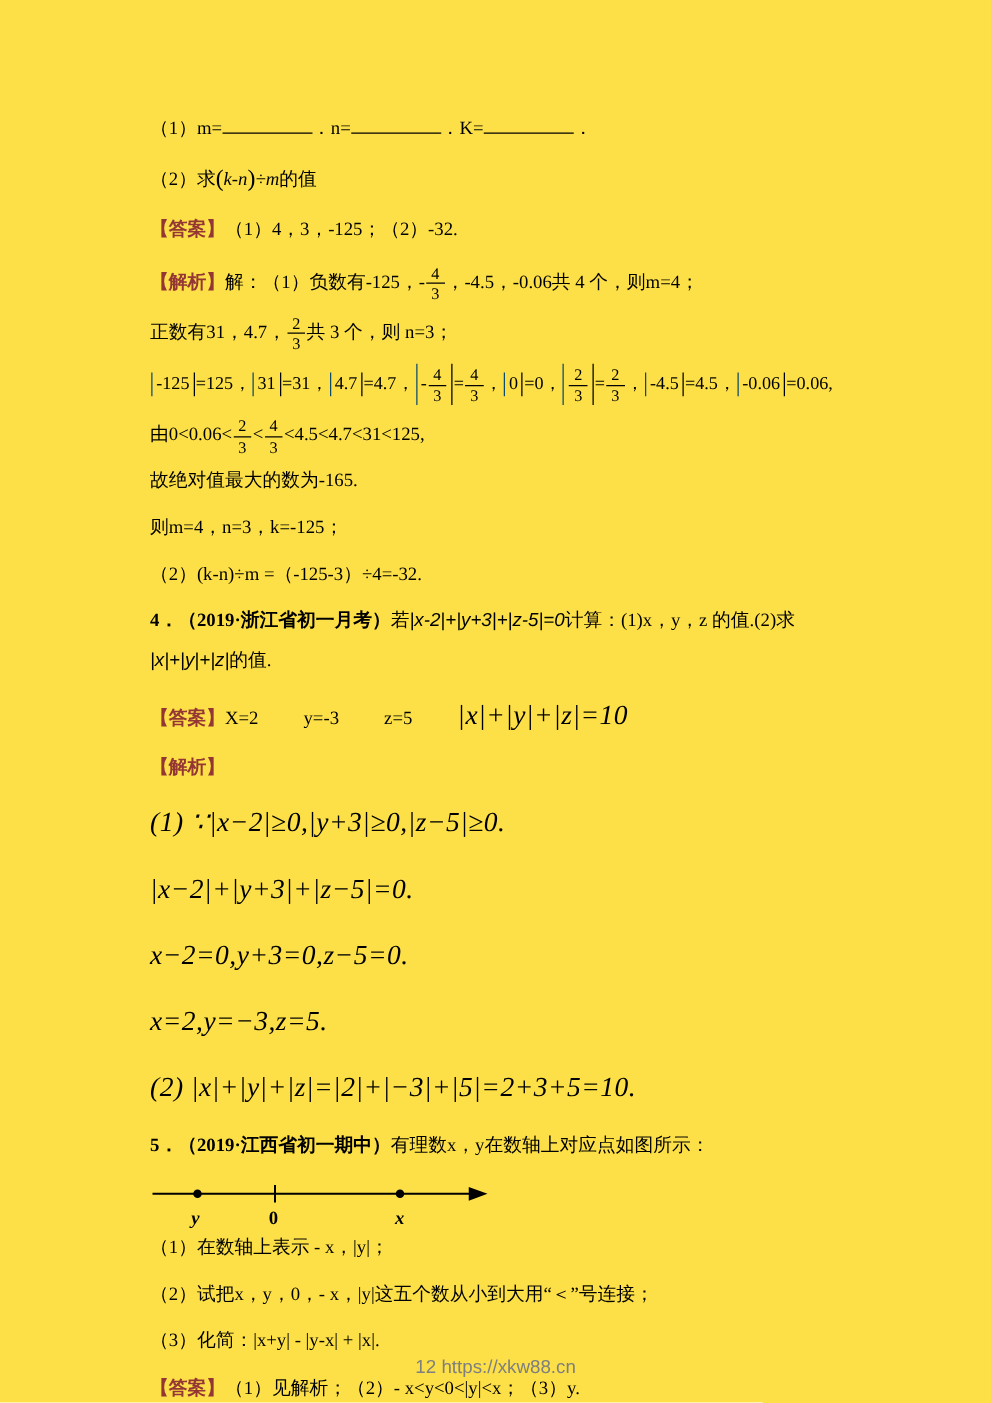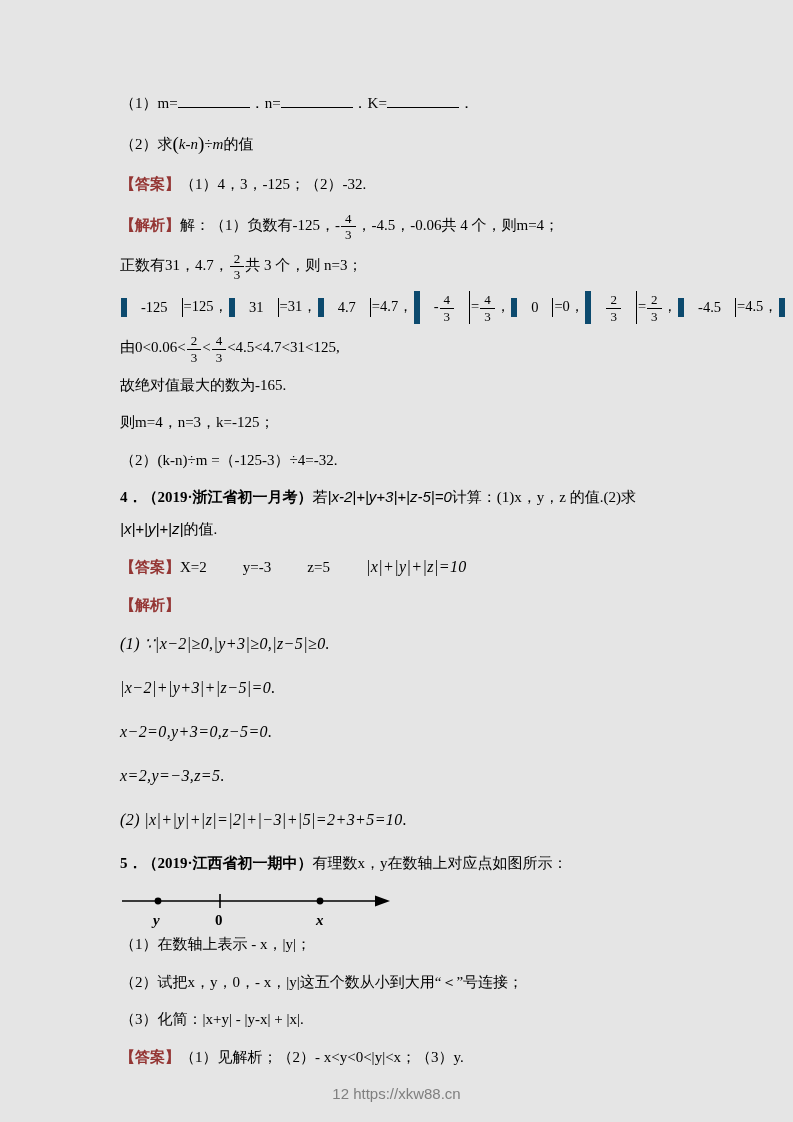--- a/index.html
+++ b/index.html
@@ -1,21 +1,21 @@
 <!DOCTYPE html>
 <html><head>
 <meta charset="utf-8">
 <style>
   * { box-sizing: border-box; }
   html, body { margin: 0; padding: 0; background: #ffffff; }
   .page {
     position: relative;
     width: 793px;
     height: 1122px;
-    background: #e5e5e5;
+    background: #fde047;
     padding: 92px 108px 0 120px;
     font-family: "Liberation Serif", serif;
     font-size: 15px;
     color: #000;
     overflow: hidden;
   }
   .line { margin: 0 0 15px 0; line-height: 1.5; }
   .tight { margin-bottom: 9px; }
   .nowrap { white-space: nowrap; }
   .red { color: #943634; font-weight: bold; }
@@ -32,33 +32,33 @@
     text-align: center;
     vertical-align: middle;
     font-size: 13px;
     line-height: 1.05;
     margin: 0 1px;
   }
   .frac .num { display: block; border-bottom: 1px solid #000; padding: 1px 4px 1px 4px; }
   .frac .den { display: block; padding: 1px 4px 0 4px; }
   .abs {
     display: inline-block;
-    border-left: 6px solid #0c4a6e;
+    border-left: 1px solid #0c4a6e;
     border-right: 1px solid #000;
-    padding: 1px 14px;
+    padding: 1px 3px;
     margin: 0 1px;
     vertical-align: middle;
     line-height: 1.15;
   }
   .absline { font-size: 14.5px; }
   .mathq { font-family: Liberation Sans, sans-serif; font-style: italic; }
   .math {
     font-family: "Liberation Serif", serif;
     font-style: italic;
-    font-size: 16px;
+    font-size: 22px;
     letter-spacing: 0.4px;
   }
   .eq { margin: 0 0 20px 0; }
   .bigparen { font-size: 19px; vertical-align: -1px; }
   .expr { font-family: "Liberation Serif", serif; }
   .ital { font-style: italic; }
   .gap { display: inline-block; margin-right: 36px; }
   .numberline { display: block; margin: 2px 0 4px 0; }
   .numberline text { font-size: 15px; font-family: "Liberation Serif", serif; font-weight: bold; }
   .footer {

